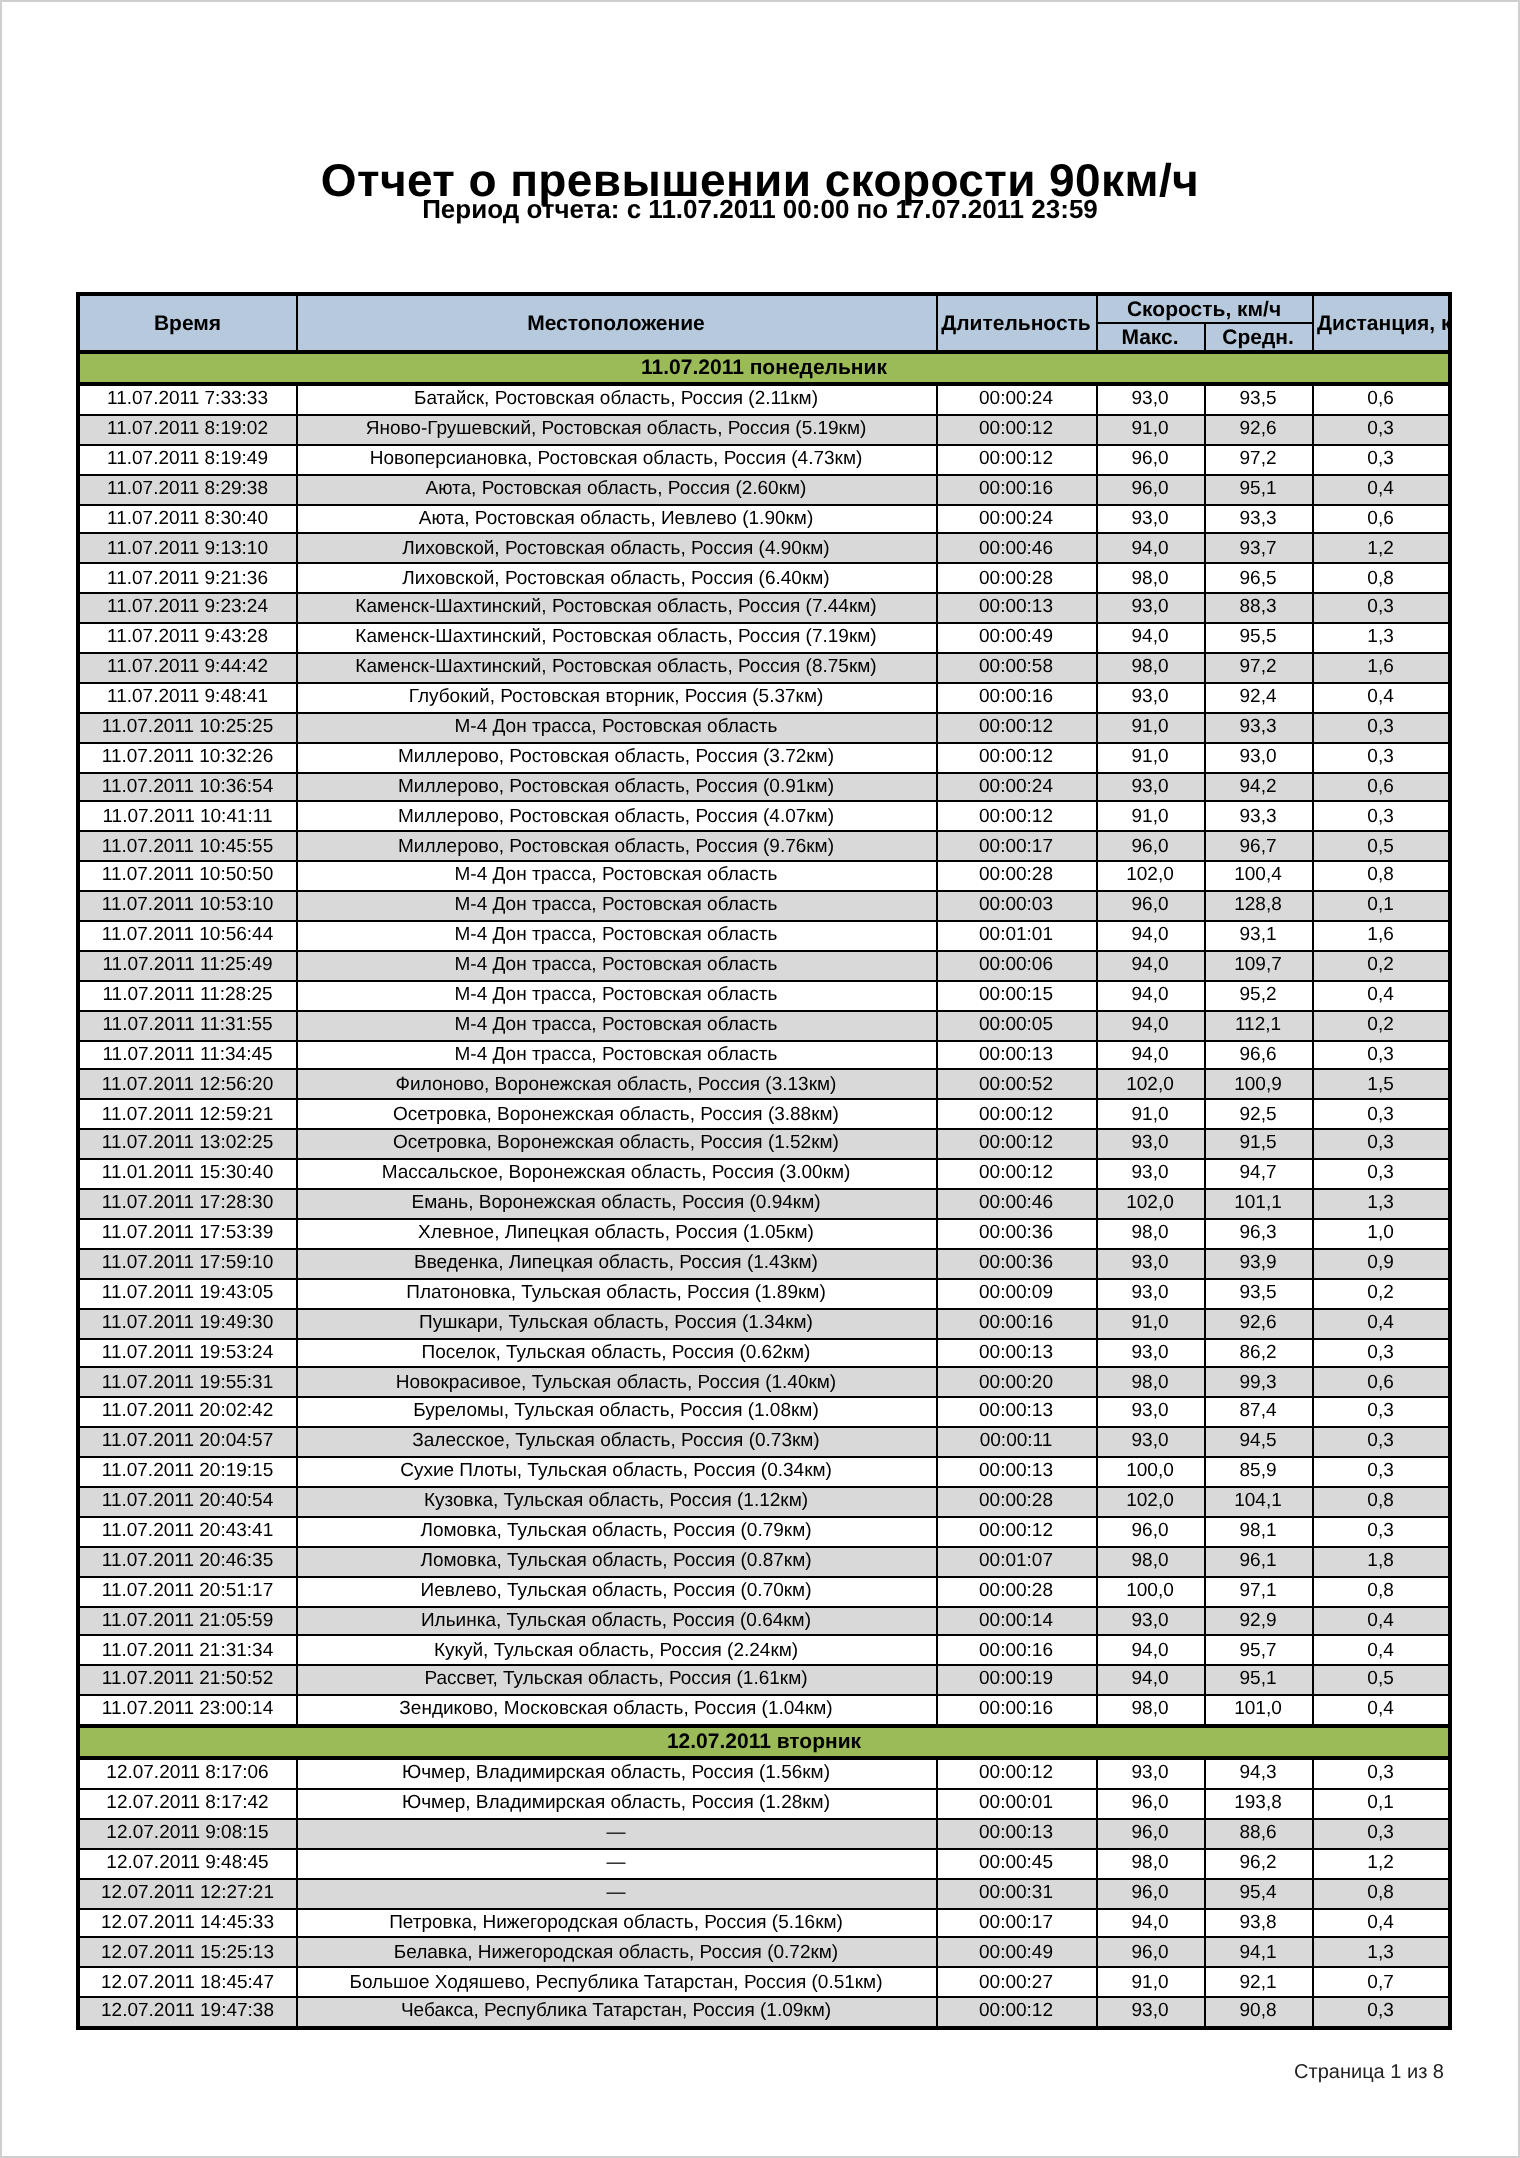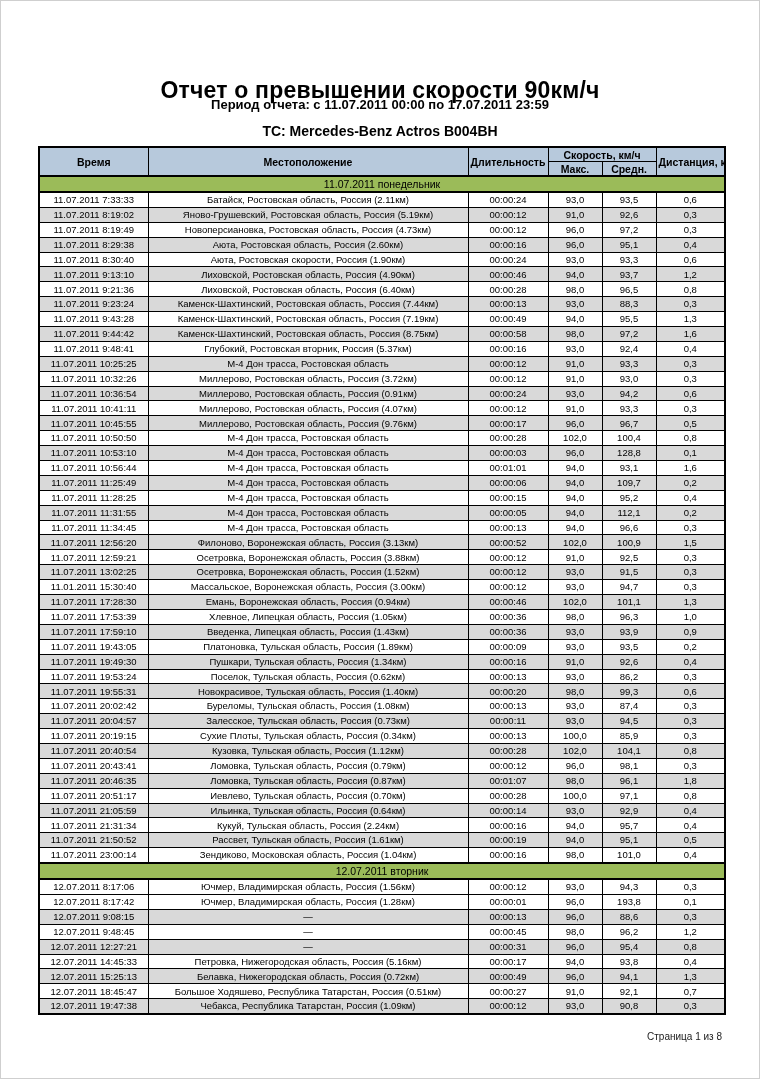--- a/index.html
+++ b/index.html
@@ -31,21 +31,21 @@
   }
   .tbl thead th{
     background:var(--header-bg,#b7c9dc);
     font-size:10.5px;font-weight:bold;height:13px;
   }
   .tbl thead tr:first-child th{border-bottom-width:1px;}
   .tbl thead{border-bottom:2px solid #000;padding-left:32px;}
   .tbl td{font-size:9.5px;height:13.9px;line-height:1;}
   tr.section-row td{
     background:var(--section-bg,#9bbb59);
-    font-weight:normal;font-size:10.5px;height:14px;
+    font-weight:bold;font-size:10.5px;height:14px;
     border-top:2px solid #000;border-bottom:2px solid #000;
   }
   tr.data-row.shaded td{background:var(--row-alt-bg,#d9d9d9);}
   .watermark{
     position:absolute;left:156px;top:510px;width:600px;
     font-size:44px;font-weight:bold;letter-spacing:9px;white-space:nowrap;
     color:transparent;-webkit-text-stroke:1.5px #9a9a9a;opacity:.42;
     pointer-events:none;
   }
   .page-footer{
@@ -53,21 +53,20 @@
     font-size:10px;color:#222;
   }
 </style>
 </head>
 <body>
 
 <div class="page">
 
   <div class="report-title">Отчет о превышении скорости 90км/ч</div>
   <div class="report-period">Период отчета: с 11.07.2011 00:00 по 17.07.2011 23:59</div>
-  <div class="report-vehicle">ТС: Mercedes-Benz Actros В004ВН</div>
 
   <table class="tbl">
     <colgroup>
       <col style="width:109px">
       <col style="width:320px">
       <col style="width:80px">
       <col style="width:54px">
       <col style="width:54px">
       <col style="width:69px">
     </colgroup>
@@ -115,21 +114,21 @@
         <tr class="data-row shaded">
           <td>11.07.2011 8:29:38</td>
           <td>Аюта, Ростовская область, Россия (2.60км)</td>
           <td>00:00:16</td>
           <td>96,0</td>
           <td>95,1</td>
           <td>0,4</td>
         </tr>
         <tr class="data-row">
           <td>11.07.2011 8:30:40</td>
-          <td>Аюта, Ростовская скорости, Россия (1.90км)</td>
+          <td>Аюта, Ростовская область, Иевлево (1.90км)</td>
           <td>00:00:24</td>
           <td>93,0</td>
           <td>93,3</td>
           <td>0,6</td>
         </tr>
         <tr class="data-row shaded">
           <td>11.07.2011 9:13:10</td>
           <td>Лиховской, Ростовская область, Россия (4.90км)</td>
           <td>00:00:46</td>
           <td>94,0</td>

